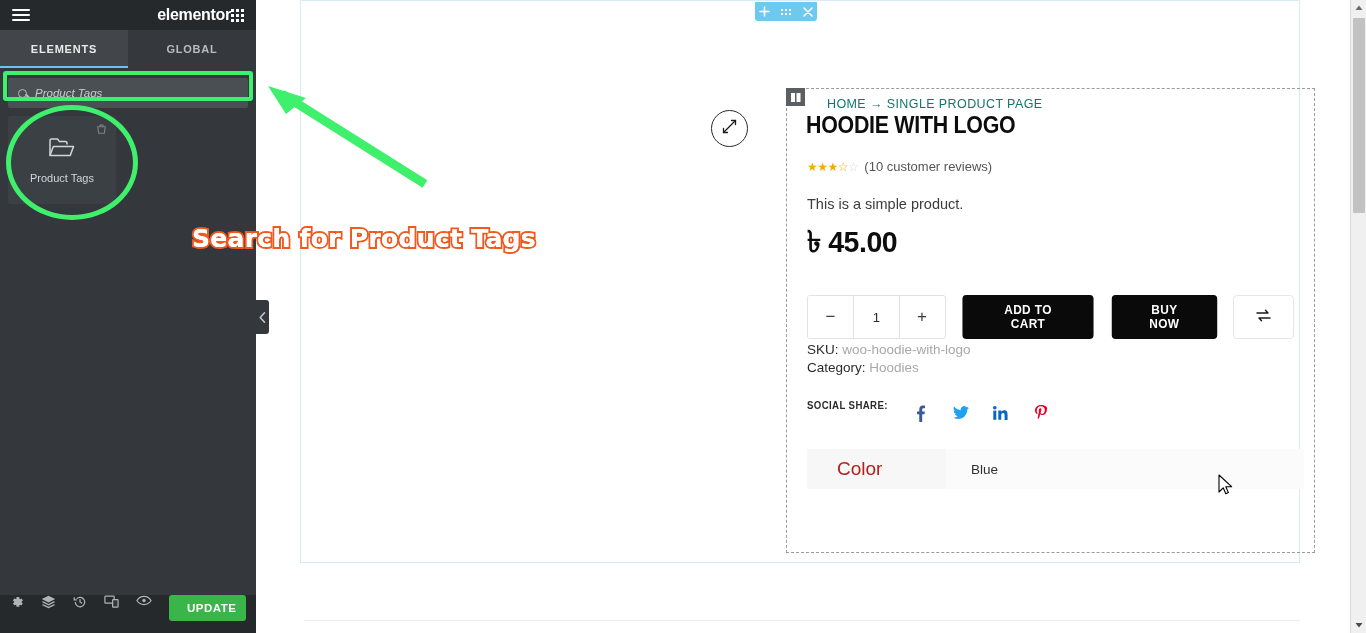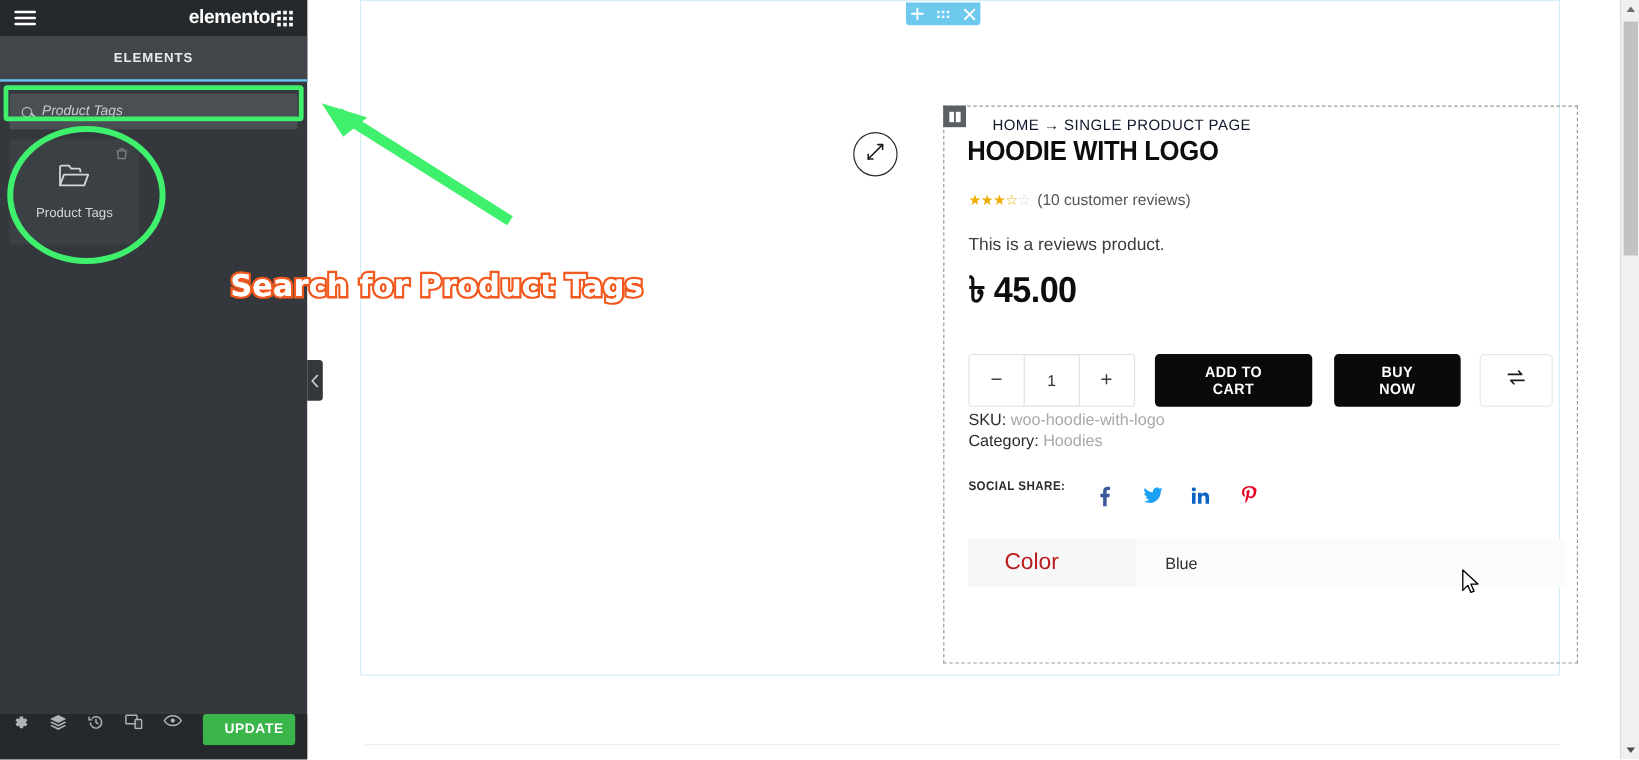--- a/index.html
+++ b/index.html
@@ -128,21 +128,21 @@
   }
   #widget-handle {
     position: absolute; left: -1px; top: -1px;
     width: 19px; height: 18px; background: #5a5f63;
     display: flex; align-items: center; justify-content: center;
     z-index: 4; cursor: move;
   }
   #product-inner { padding: 8px 20px 0 20px; }
 
   .breadcrumb {
-    font-size: 12.5px; color: #0f172a; letter-spacing: .4px;
+    font-size: 12.5px; color: #0f766e; letter-spacing: .4px;
     padding-left: 20px; white-space: nowrap;
   }
   .product-title {
     font-size: 23px; font-weight: bold; color: #0d0d0d;
     letter-spacing: -0.3px; margin-top: 1px; margin-left: -1px;
     font-stretch: condensed; transform: scaleX(0.93); transform-origin: left;
   }
   .rating-row { display: flex; align-items: center; gap: 6px; margin-top: 20px; }
   .stars { font-size: 12px; letter-spacing: -0.5px; line-height: 1; }
   .star-on { color: #f0ad00; }
@@ -325,21 +325,21 @@
         <div class="breadcrumb">HOME → SINGLE PRODUCT PAGE</div>
         <div class="product-title">HOODIE WITH LOGO</div>
 
         <div class="rating-row">
           <span class="stars">
             <span class="star-on">★</span><span class="star-on">★</span><span class="star-on">★</span><span class="star-half">☆</span><span class="star-off">☆</span>
           </span>
           <span class="reviews-link">(10 customer reviews)</span>
         </div>
 
-        <div class="simple-desc">This is a reviews product.</div>
+        <div class="simple-desc">This is a simple product.</div>
 
         <div class="price">
           <span>৳</span>
           <span>45.00</span>
         </div>
 
         <div class="cart-row">
           <div class="qty">
             <button class="qty-btn">−</button>
             <div class="qty-val">1</div>
@@ -433,20 +433,21 @@
           <i></i>
           <i></i>
           <i></i>
           <i></i>
           <i></i>
       </div>
     </div>
 
     <div id="panel-tabs">
       <div class="panel-tab active">ELEMENTS</div>
+      <div class="panel-tab">GLOBAL</div>
     </div>
 
     <div id="search-wrap">
       <div id="search-box">
         <span class="mag"></span>
         <input id="search-input" type="text" placeholder="Product Tags" style="">
       </div>
     </div>
 
     <div id="widgets-area">

